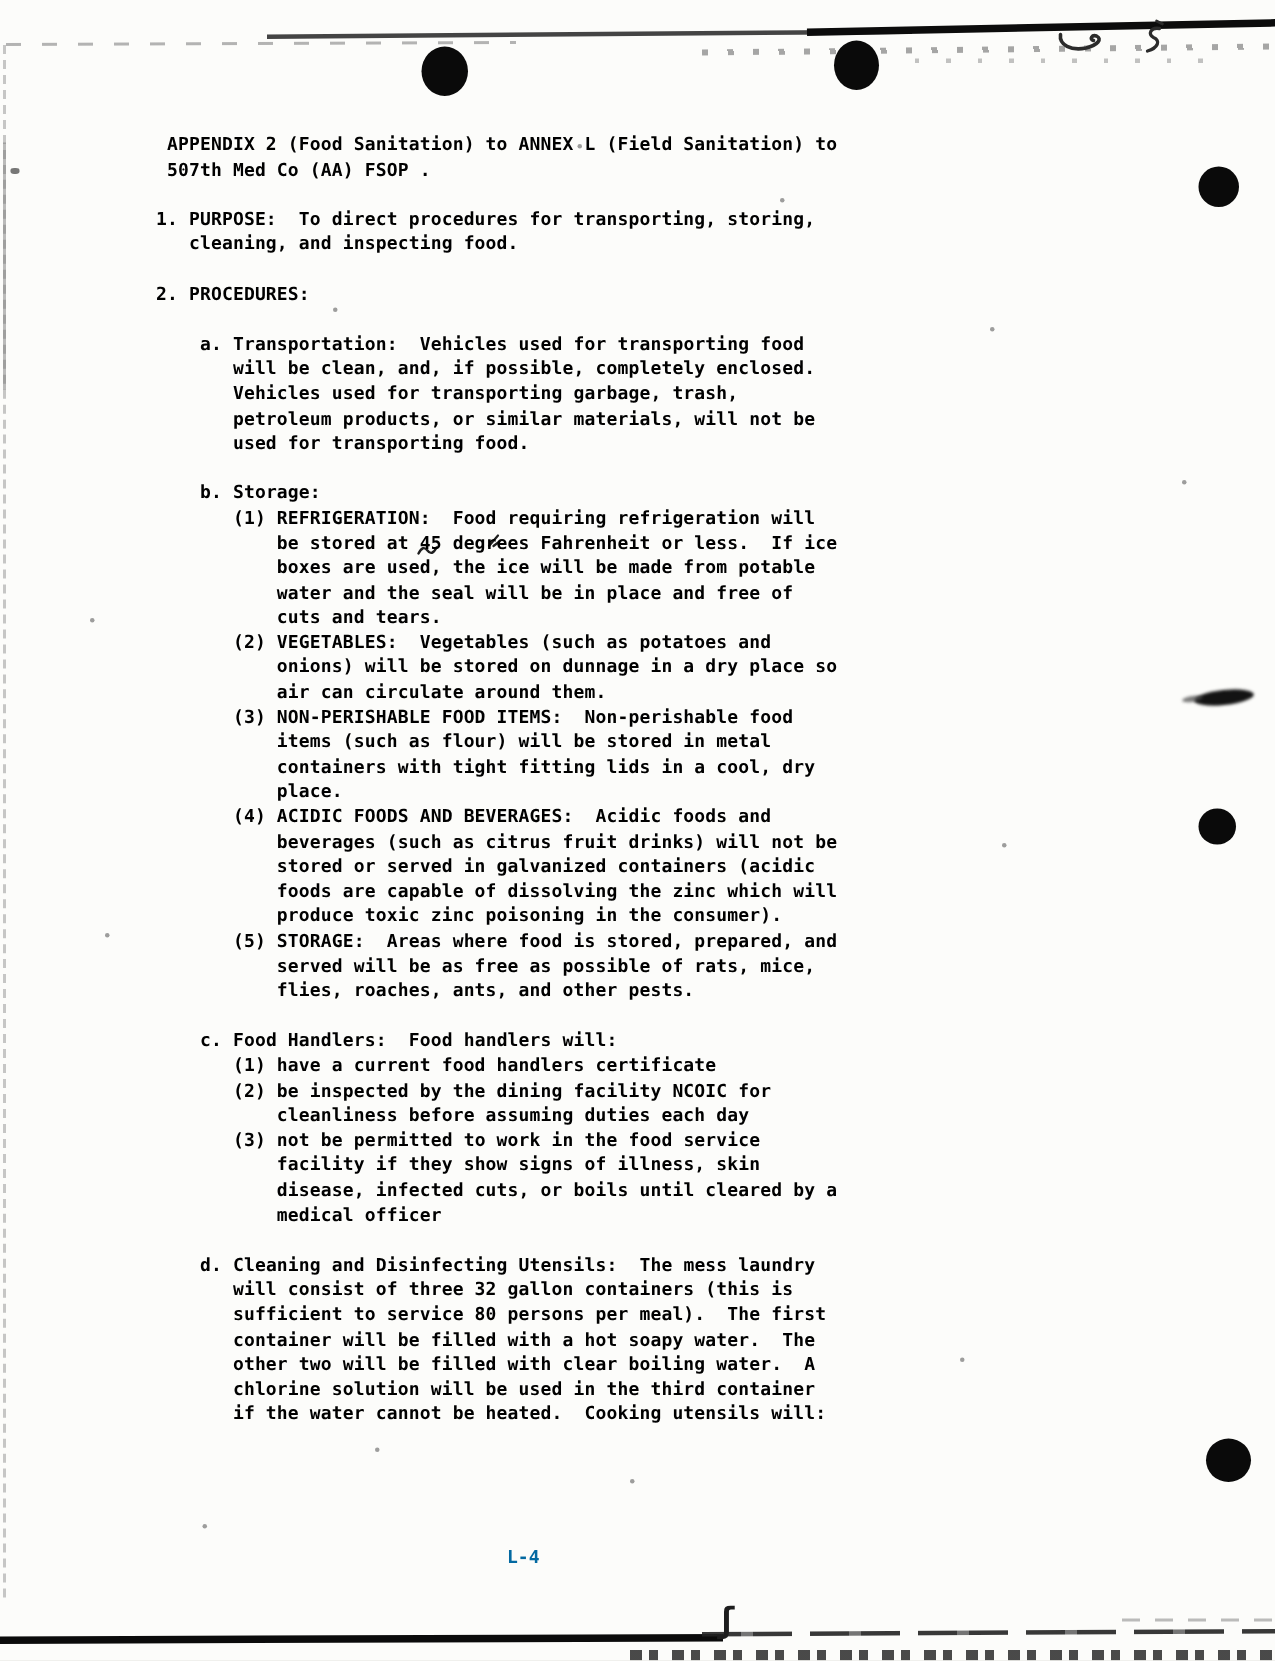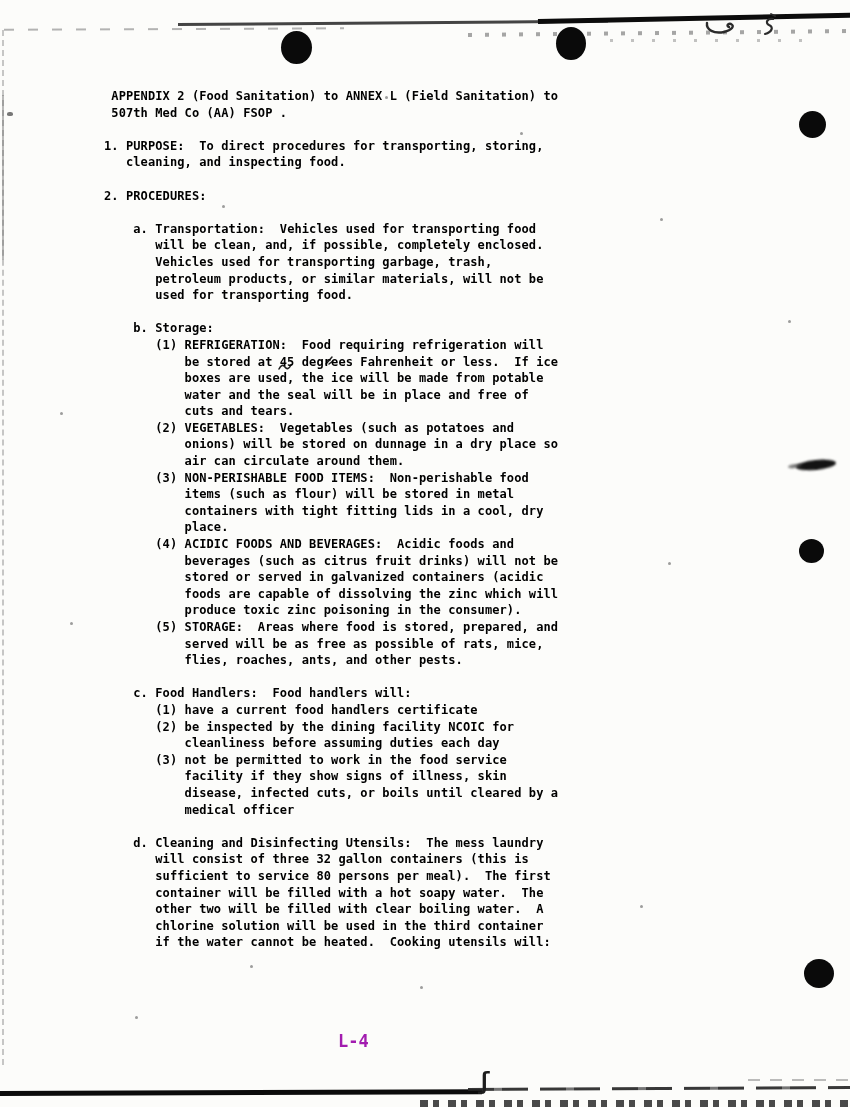--- a/index.html
+++ b/index.html
@@ -22,21 +22,21 @@
   }
   .doc .line{height:16.6px;}
   .u{
     text-decoration-style:dashed;
     text-decoration-thickness:1.6px;
     text-underline-offset:3px;
   }
   .footer-page{
     position:absolute;left:338px;top:1031px;
     font-family:"DejaVu Sans Mono", monospace;
-    font-weight:bold;font-size:17px;color:#a21caf;
+    font-weight:bold;font-size:12px;color:#0369a1;
   }
   
   .dot{position:absolute;background:#0a0a0a;border-radius:50%;}
   .punch1{left:281px;top:31px;width:31px;height:33px;}
   .punch2{left:556px;top:27px;width:30px;height:33px;}
   .rdot1{left:799px;top:111px;width:27px;height:27px;}
   .rdot2{left:799px;top:539px;width:25px;height:24px;}
   .rdot3{left:804px;top:959px;width:30px;height:29px;}
   .speck{position:absolute;width:3px;height:3px;background:#4e4e4e;border-radius:50%;opacity:.55;}
   

